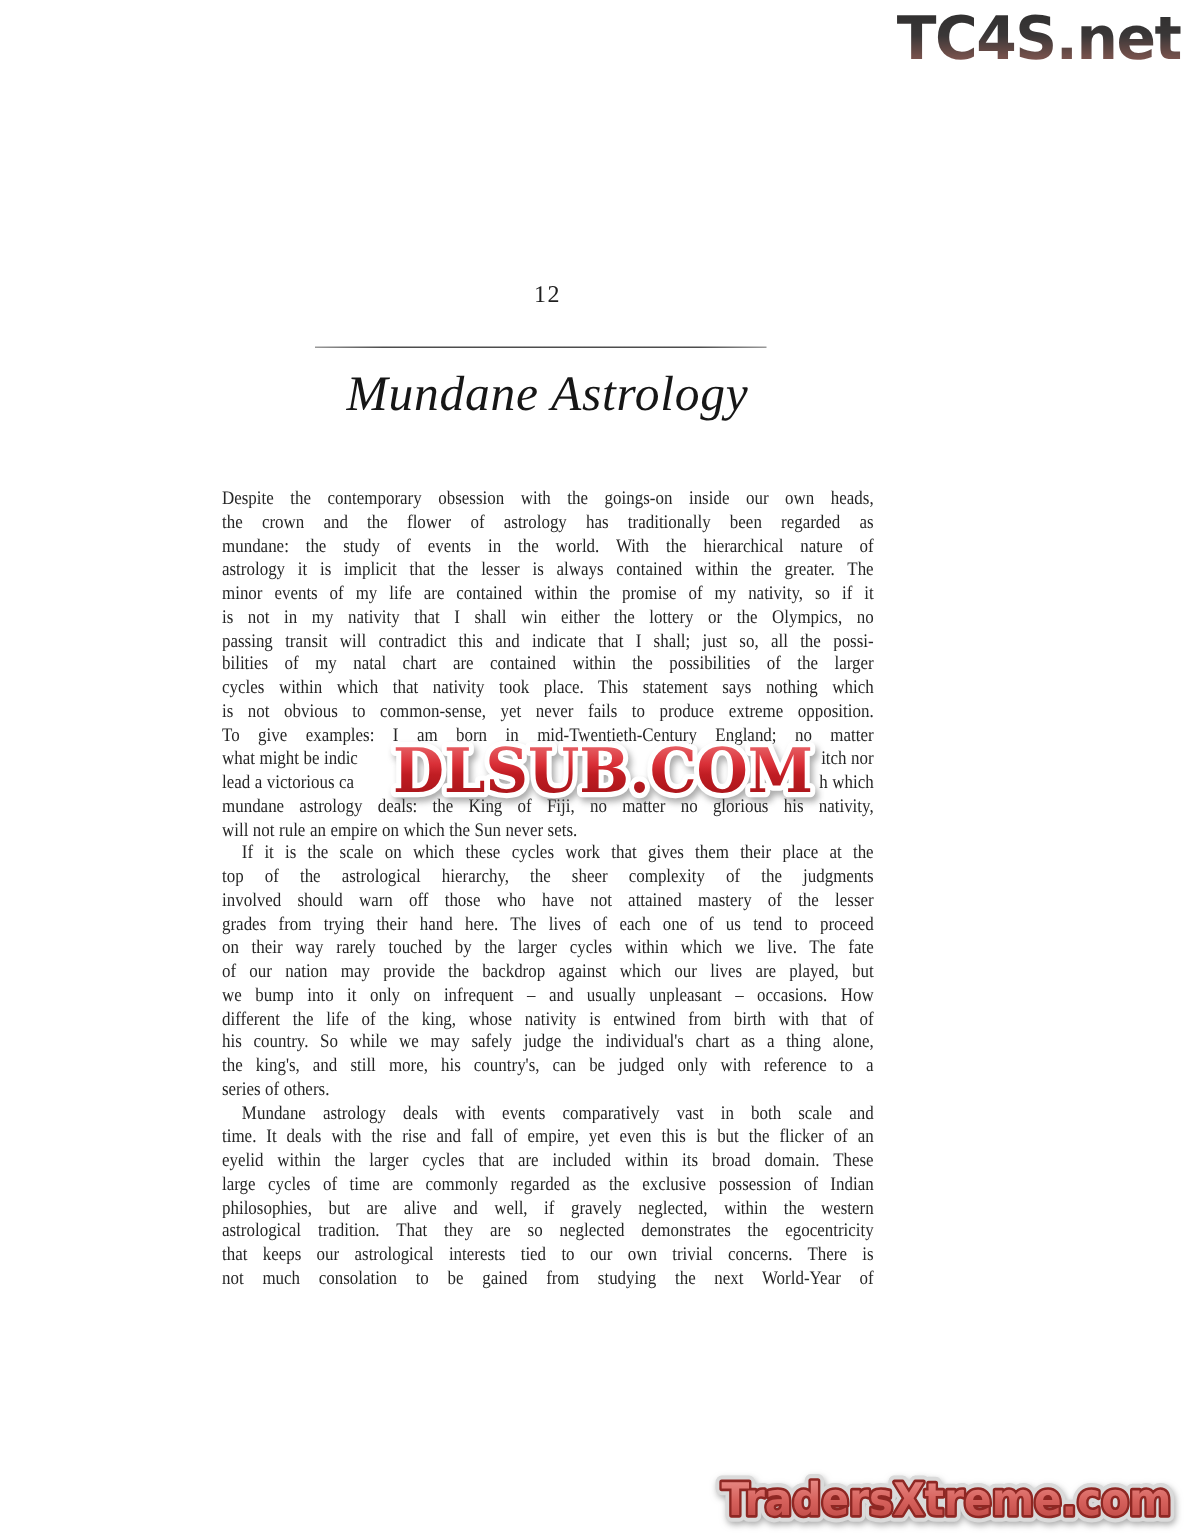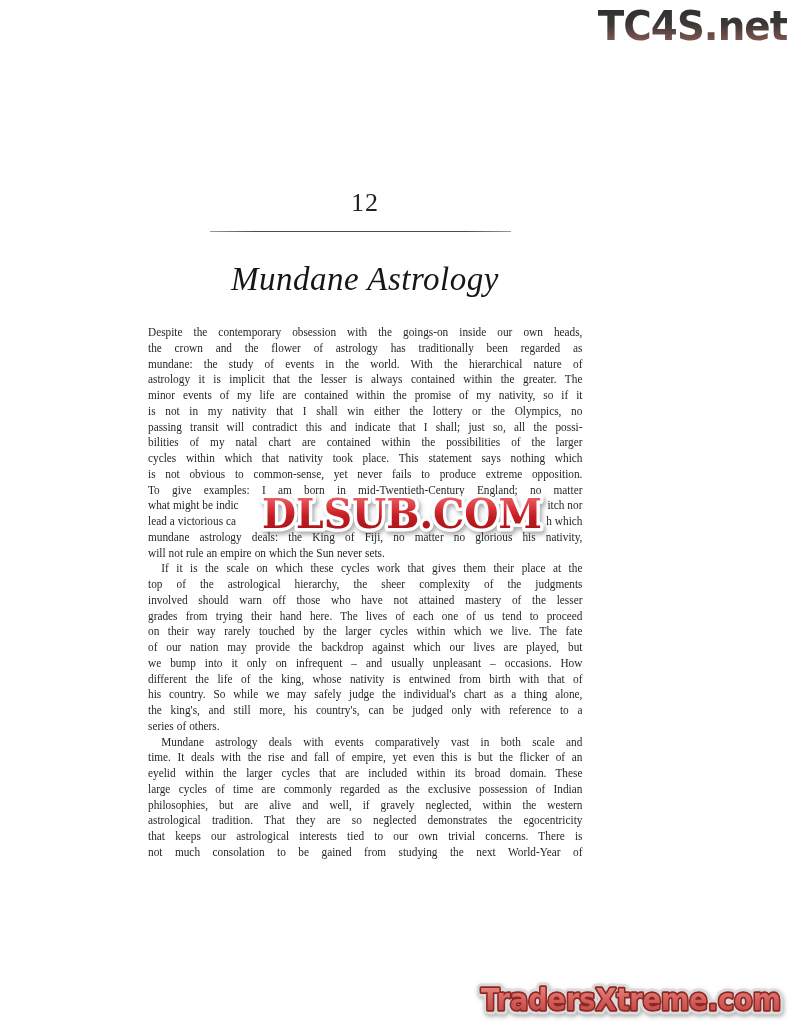--- a/index.html
+++ b/index.html
@@ -24,38 +24,37 @@
     color: transparent;
     transform: scaleX(0.97);
     transform-origin: right top;
   }
 
   
   .chapter-number {
     position: absolute;
     top: 188px; left: 148px; width: 434px;
     text-align: center;
-    font-size: 26px;
+    font-size: 16px;
     color: #1f1f1f;
     letter-spacing: 1px;
   }
   .chapter-rule {
     position: absolute;
     top: 231px; left: 210px; width: 301px; height: 1px;
     background: linear-gradient(90deg, #9a9a9a, #4d4d4d 15%, #4d4d4d 85%, #9a9a9a);
   }
   .chapter-title {
     position: absolute;
     top: 245px; left: 148px; width: 434px;
     text-align: center;
     font-style: italic;
     font-size: 33px;
     color: #161616;
     letter-spacing: 0.5px;
-    margin-top: 16px;
   }
 
   
   .body-text {
     position: absolute;
     top: 325px; left: 148px;
     width: 492px;
     transform: scaleX(0.883);
     transform-origin: left top;
     font-size: 12.8px;

